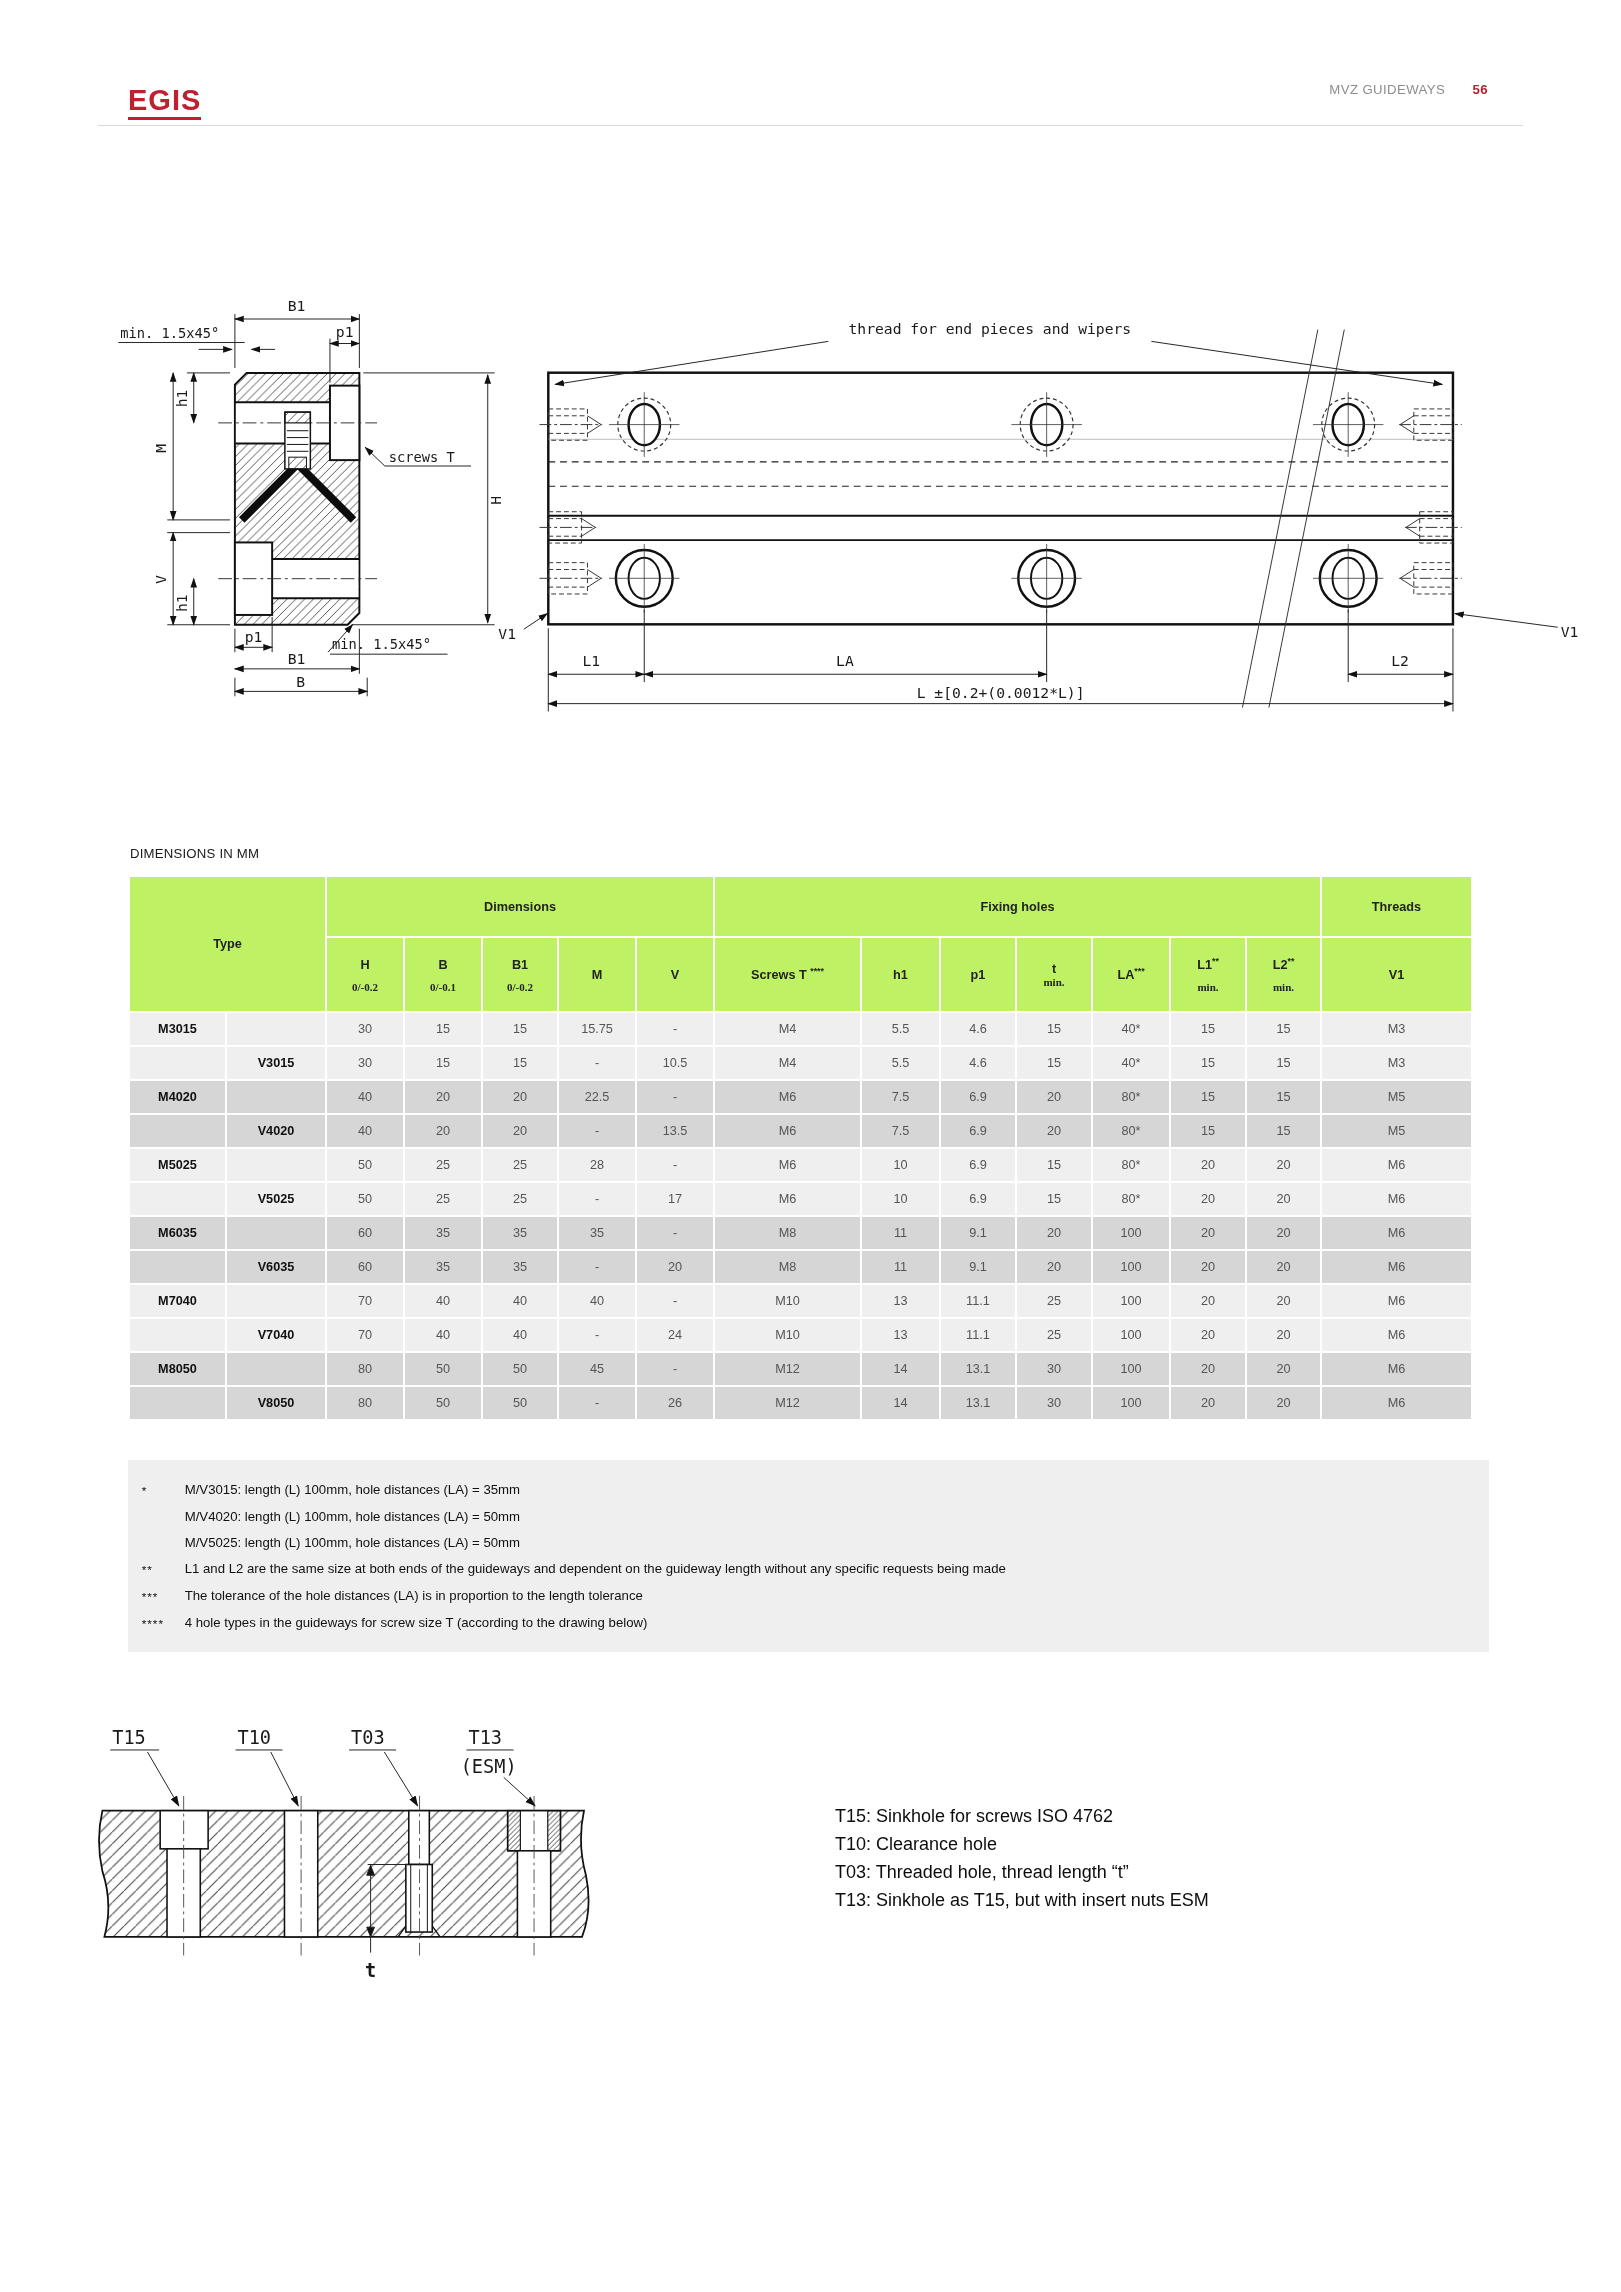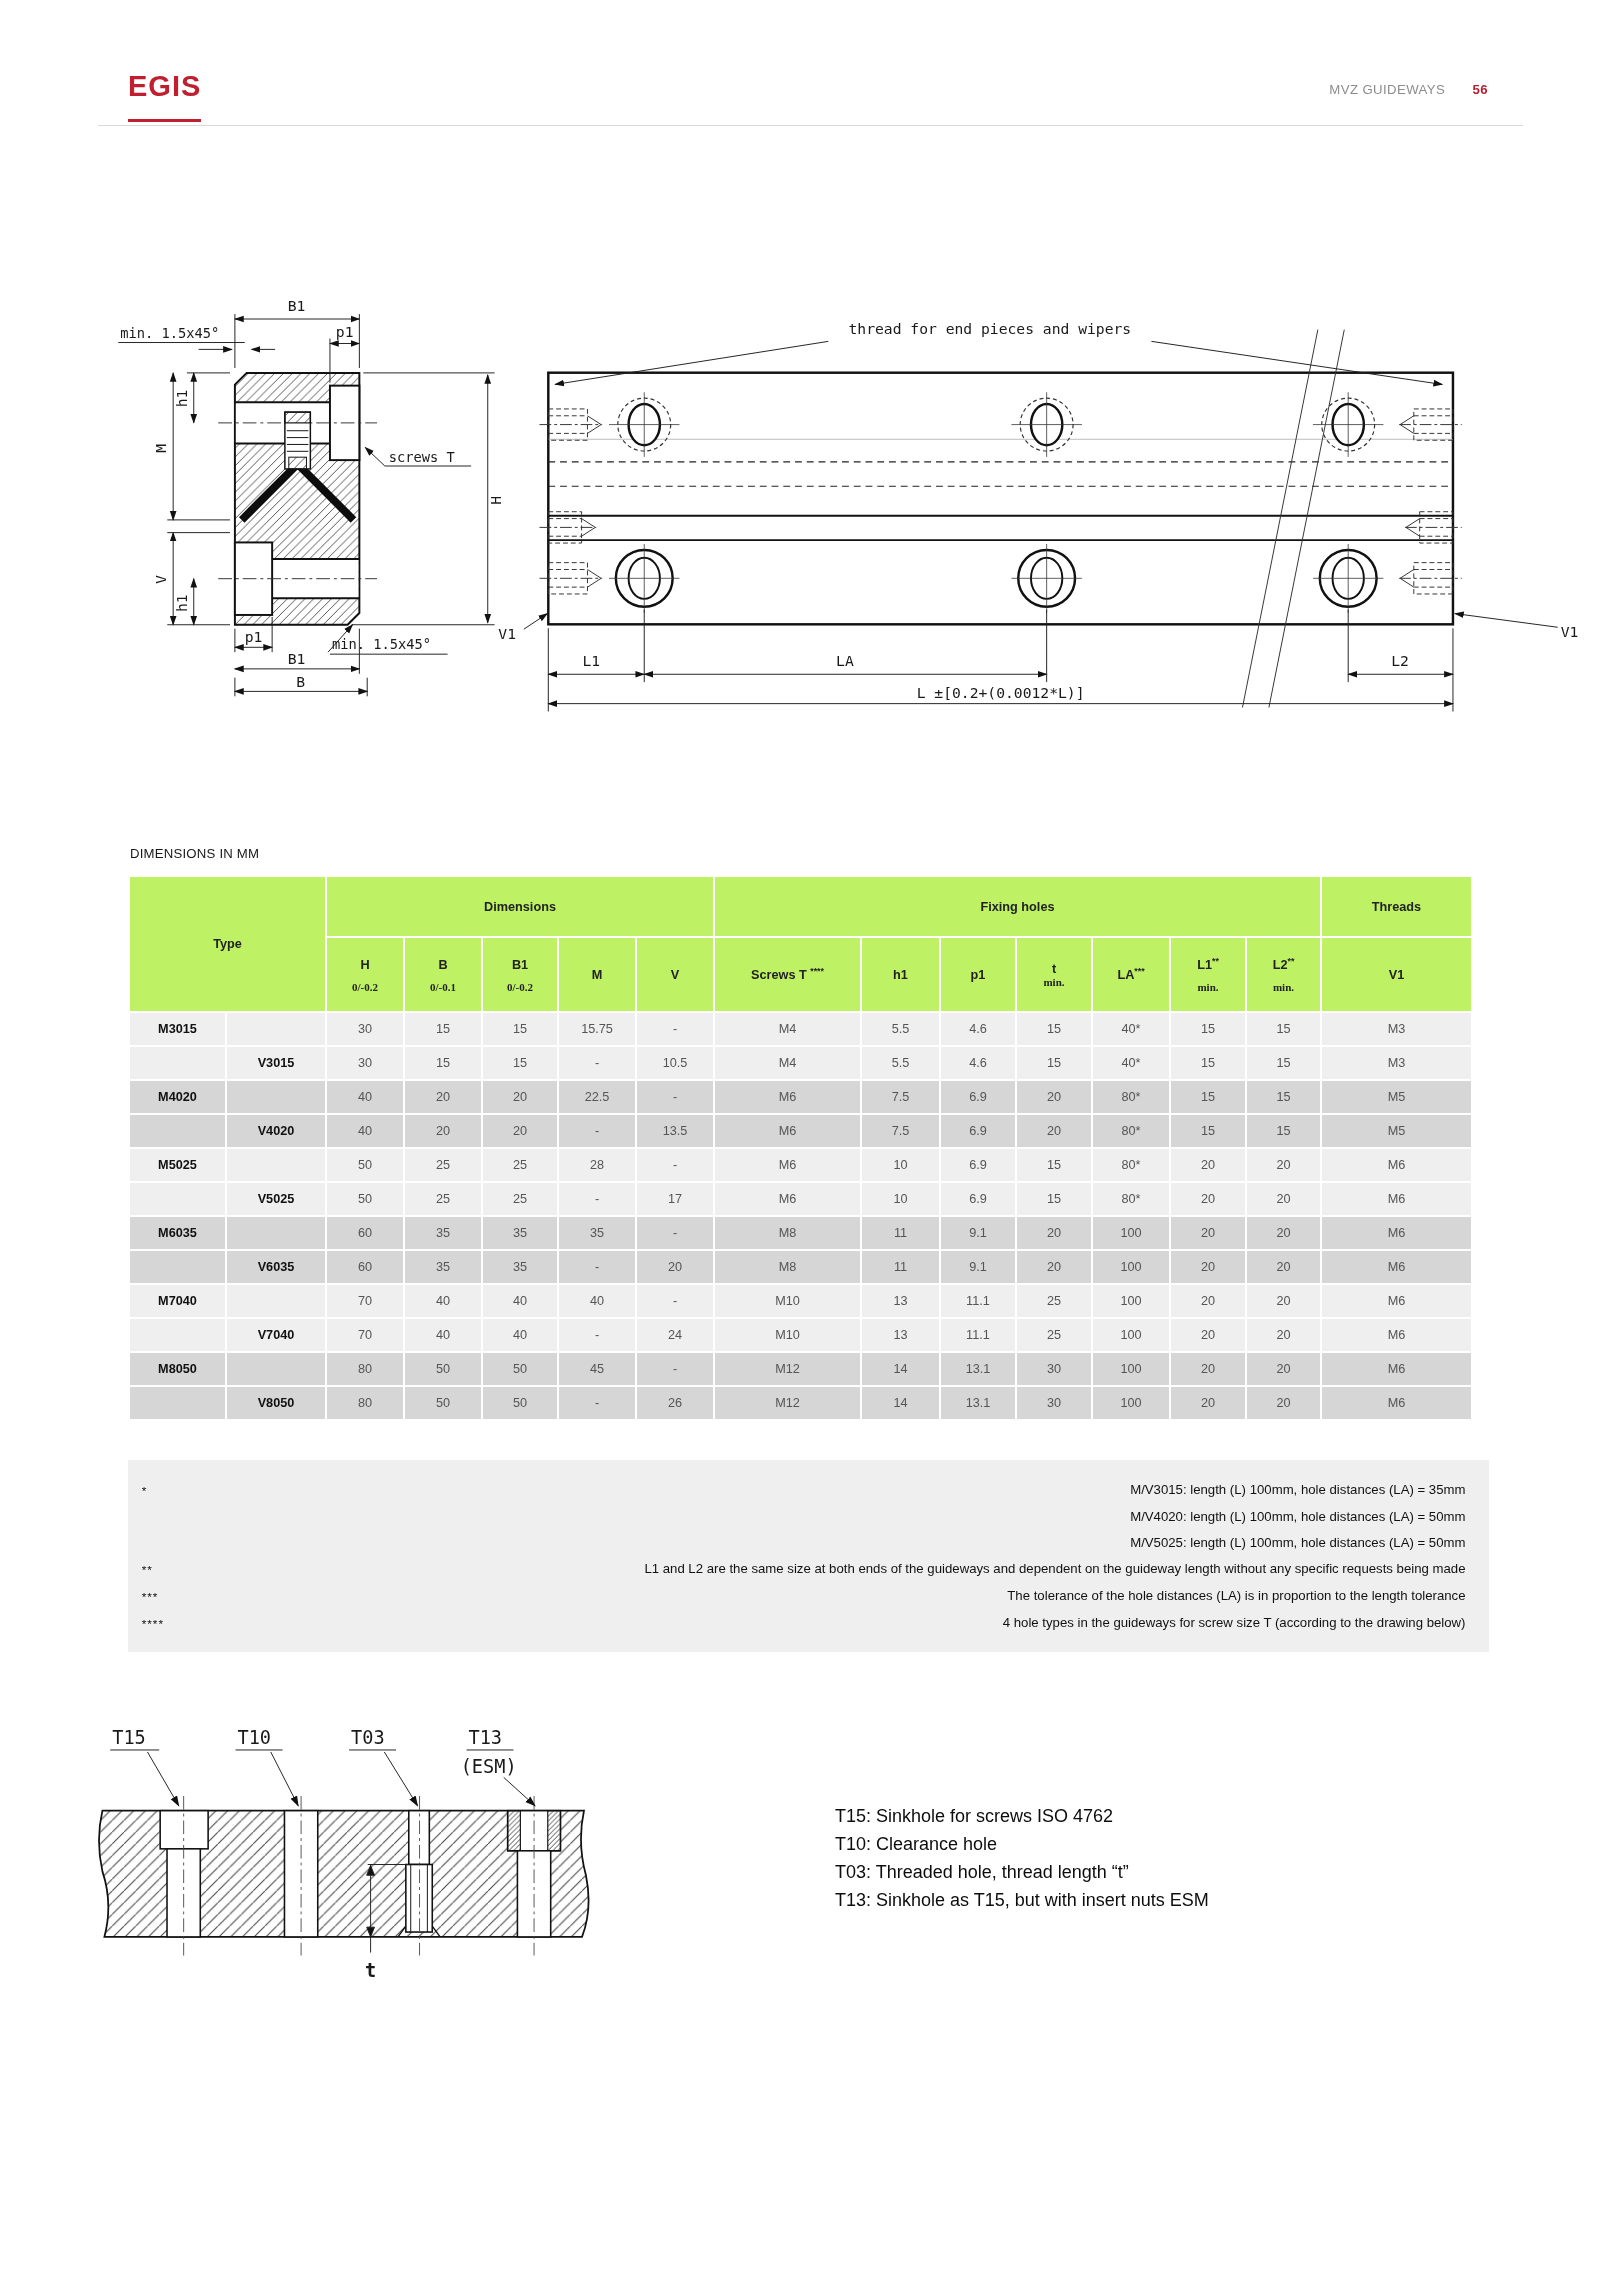--- a/index.html
+++ b/index.html
@@ -1,21 +1,21 @@
 <!DOCTYPE html>
 <html><head>
 <meta charset="utf-8">
 <style>
   html,body{margin:0;padding:0;background:#e8e8e8;}
   .page{position:relative;width:1621px;height:2293px;background:#ffffff;margin:0 auto;
         font-family:"Liberation Sans","DejaVu Sans",sans-serif;color:#222;overflow:hidden;}
   
   .hdr-rule{position:absolute;left:98px;right:98px;top:125px;height:1px;background:#d9d9d9;}
-  .logo{position:absolute;left:128px;top:71px;font-weight:bold;font-size:29px;letter-spacing:1px;
-        color:#c01f30;border-bottom:3.9px solid #c01f30;line-height:31px;padding-bottom:17px;font-family:"Liberation Sans",sans-serif;}
+  .logo{position:absolute;left:128px;top:85px;font-weight:bold;font-size:29px;letter-spacing:1px;
+        color:#c01f30;border-bottom:3.9px solid #c01f30;line-height:31px;padding-bottom:1px;font-family:"Liberation Sans",sans-serif;}
   .hdr-right{position:absolute;top:82px;right:133px;font-size:13.2px;letter-spacing:0.4px;}
   .hdr-section{color:#8d8d8d;}
   .hdr-page{color:#b51f2f;font-weight:bold;margin-left:27.4px;}
   
   svg text{font-family:"DejaVu Sans Mono","Liberation Mono",monospace;fill:#1a1a1a;}
   .dwg{position:absolute;}
   
   .dims-label{position:absolute;left:130px;top:846px;font-size:13.2px;color:#1a1a1a;letter-spacing:0.2px;}
   
   .tbl{position:absolute;left:128px;top:875px;border-collapse:separate;border-spacing:2.9px;table-layout:fixed;}
@@ -27,21 +27,21 @@
   .tbl sup{font-size:8.8px;}
   .tbl tbody td{height:32px;color:#555;}
   .tbl tbody td.typecell{font-weight:bold;color:#111;}
   .tbl tr.light td{background:#efefef;}
   .tbl tr.dark td{background:#d6d6d6;}
   
   .notes{position:absolute;left:128px;top:1460px;width:1361px;background:#efefef;box-sizing:border-box;
          padding:16.7px 23.5px 15.7px 13.7px;font-size:13.2px;color:#111;}
   .note-row{display:flex;line-height:26px;}
   .note-mark{width:43px;flex:none;font-size:11.8px;letter-spacing:1px;padding-top:1px;}
-  .note-text{flex:1;text-align:right;}
+  .note-text{flex:1;}
   
   .holelist{position:absolute;left:835px;top:1802px;font-size:18px;color:#0d0d0d;line-height:28px;}
 </style>
 </head>
 <body>
 
 <div class="page">
 
   <div class="logo">EGIS</div>
   <div class="hdr-right">

